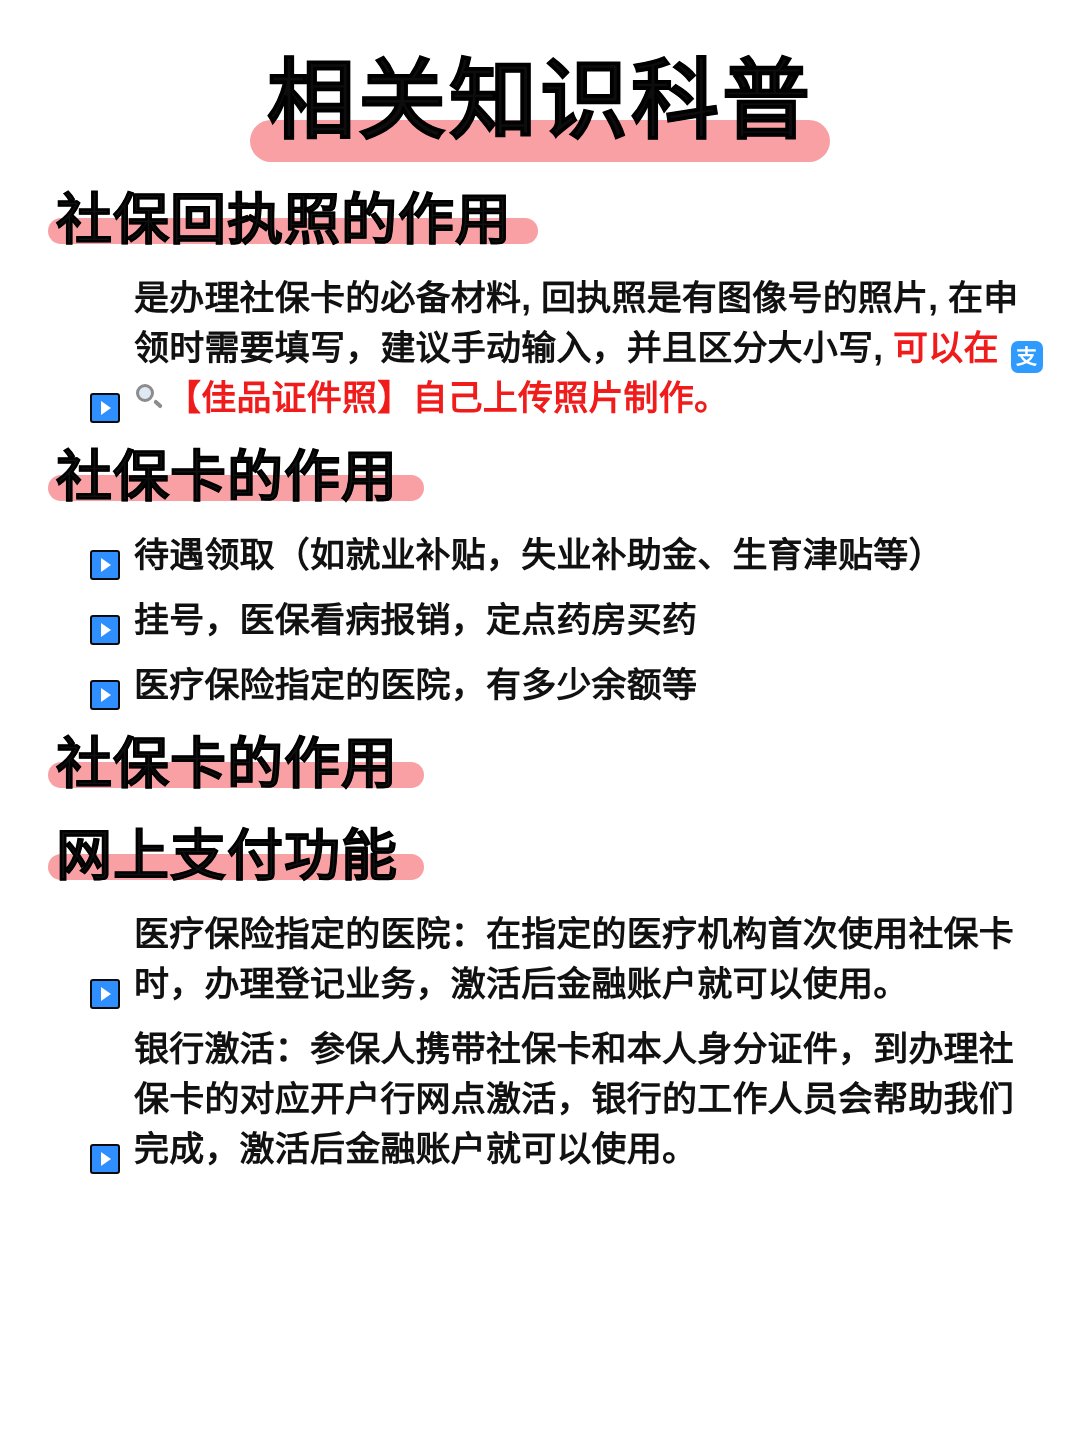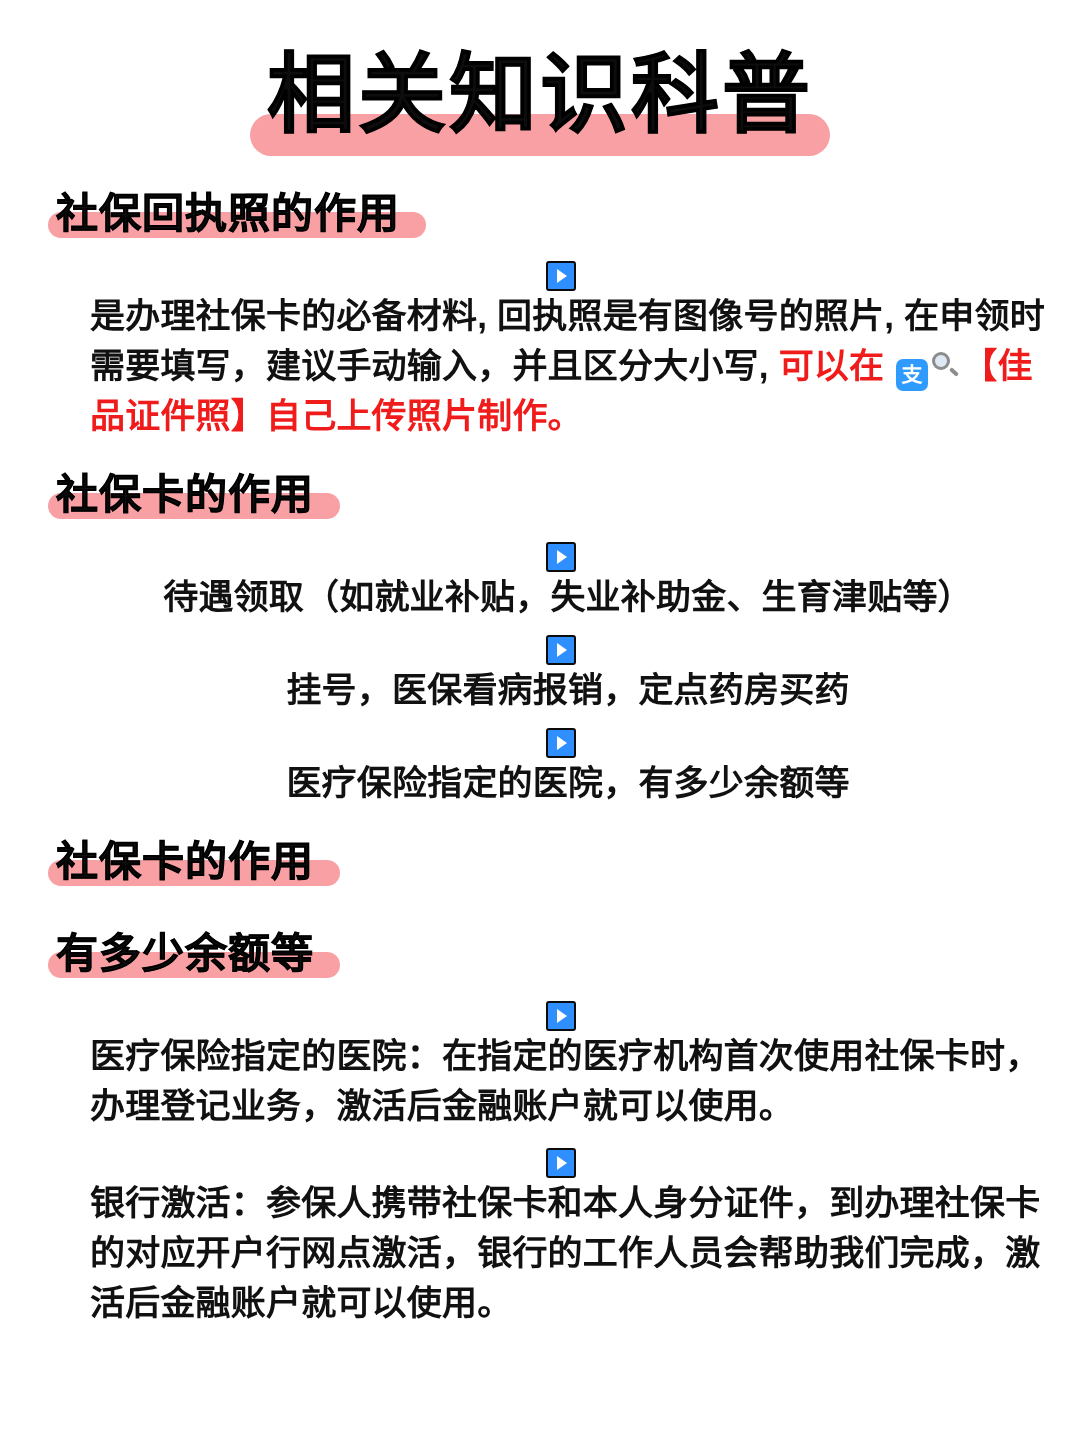--- a/index.html
+++ b/index.html
@@ -18,21 +18,21 @@
     width: 1080px;
     height: 1440px;
     box-sizing: border-box;
     padding: 26px 34px 0 34px;
   }
 
   
   .title-wrap {
     position: relative;
     text-align: center;
-    margin: 14px 0 26px 0;
+    margin: 20px 0 26px 0;
     height: 120px;
   }
   .title-highlight {
     position: absolute;
     left: 50%;
     transform: translateX(-50%);
     top: 74px;
     width: 580px;
     height: 42px;
     background: #f8a0a4;
@@ -66,35 +66,34 @@
     bottom: 4px;
     height: 26px;
     width: calc(100% + 34px);
     background: #f8a0a4;
     border-radius: 13px;
     z-index: 1;
   }
   .heading-text {
     position: relative;
     z-index: 2;
-    font-size: 42px;
+    font-size: 56px;
     line-height: 56px;
     font-weight: bold;
     color: #111;
     letter-spacing: 1px;
     -webkit-text-stroke: 0.8px #000;
   }
 
   
   .item {
     display: flex;
-    align-items: center;
-    margin: 0 0 8px 0;
+    align-items: flex-end;
+    margin: 15px 0 8px 0;
     padding-left: 56px;
-    flex-direction: column;
   }
   .bullet {
     flex: 0 0 auto;
     width: 30px;
     height: 30px;
     margin-top: 9px;
     margin-right: 14px;
     background: #2f8fff;
     border: 2px solid #0b0b0b;
     border-radius: 3px;
@@ -212,21 +211,21 @@
   <div class="section">
     <div class="heading-wrap">
       <div class="heading-highlight"></div>
       <div class="heading-text">社保卡的作用</div>
     </div>
   </div>
 
   <div class="section">
     <div class="heading-wrap">
       <div class="heading-highlight"></div>
-      <div class="heading-text">有多少余额等</div>
+      <div class="heading-text">网上支付功能</div>
     </div>
     <div class="item">
       <span class="bullet"></span>
       <span class="item-text">医疗保险指定的医院：在指定的医疗机构首次使用社保卡时，办理登记业务，激活后金融账户就可以使用。</span>
     </div>
     <div class="item">
       <span class="bullet"></span>
       <span class="item-text">银行激活：参保人携带社保卡和本人身分证件，到办理社保卡的对应开户行网点激活，银行的工作人员会帮助我们完成，激活后金融账户就可以使用。</span>
     </div>
   </div>

